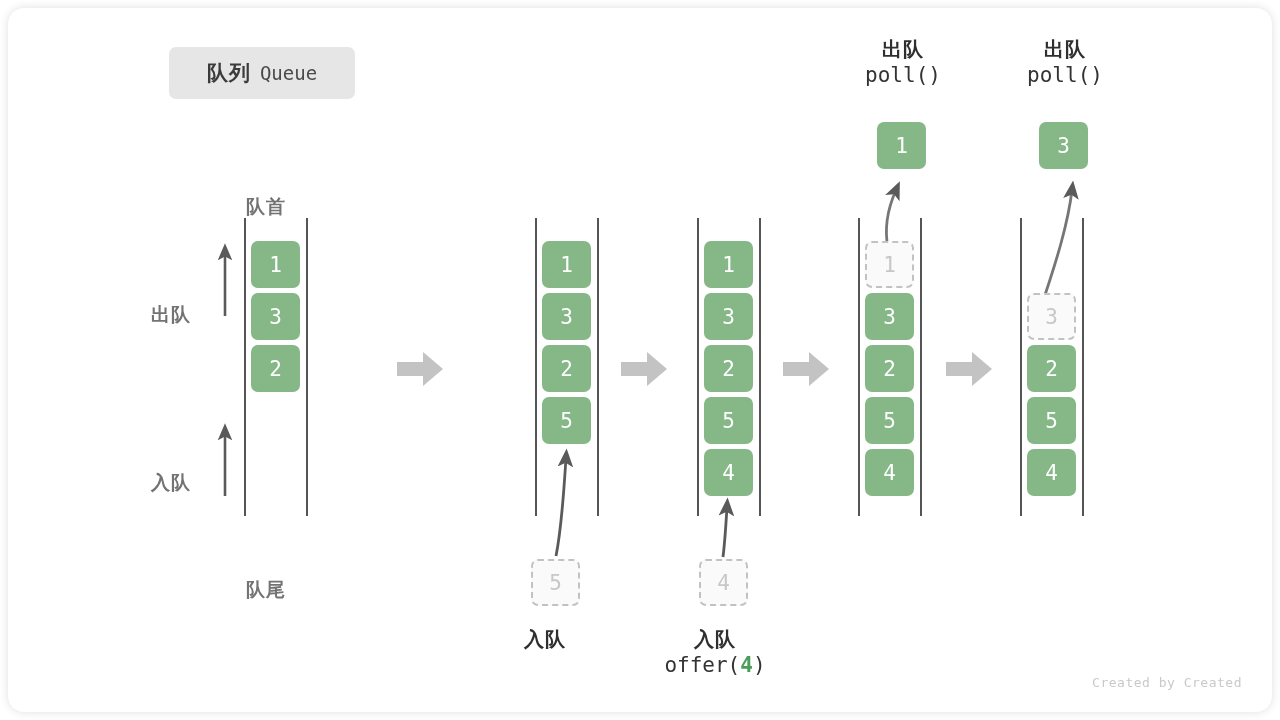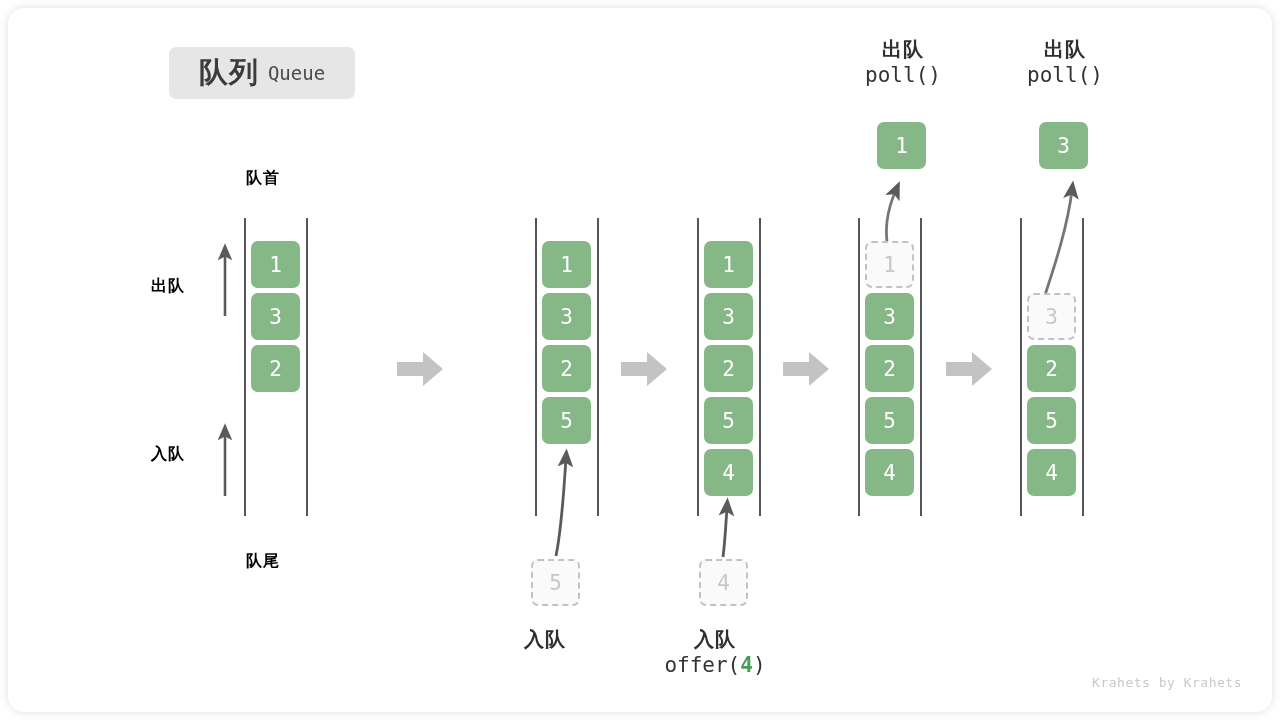--- a/index.html
+++ b/index.html
@@ -33,38 +33,39 @@
     width: 186px;
     height: 52px;
     background: #e6e6e6;
     border-radius: 7px;
     display: flex;
     align-items: center;
     justify-content: center;
     gap: 9px;
   }
   #title-badge .cn {
-    font-size: 29px;
+    font-size: 21px;
     font-weight: bold;
     color: #3b3b3b;
     letter-spacing: 1px;
   }
   #title-badge .en {
     font-size: 19px;
     color: #4a4a4a;
     font-family: "DejaVu Sans Mono", "Liberation Mono", monospace;
   }
 
   
   .cn-label {
-    font-size: 16px;
+    font-size: 19px;
     font-weight: bold;
-    color: #000000;
+    color: #737373;
     letter-spacing: 1px;
     white-space: nowrap;
+    margin-top: 26px;
   }
   .op-label {
     text-align: center;
     white-space: nowrap;
     line-height: 1.32;
   }
   .op-label .cn {
     font-size: 20px;
     font-weight: bold;
     color: #2f2f2f;
@@ -249,15 +250,15 @@
   </svg>
 
   <div class="abs rail" style="left:1012px; top:210px; height:298px;"></div>
   <div class="abs rail" style="left:1074px; top:210px; height:298px;"></div>
 
   <div class="abs cell ghost" style="left:1019px; top:285px;">3</div>
   <div class="abs cell filled" style="left:1019px; top:337px;">2</div>
   <div class="abs cell filled" style="left:1019px; top:389px;">5</div>
   <div class="abs cell filled" style="left:1019px; top:441px;">4</div>
 
-  <div class="abs" id="credit">Krahets by Krahets</div>
+  <div class="abs" id="credit">Created by Created</div>
 
 </div>
 
 </body></html>

